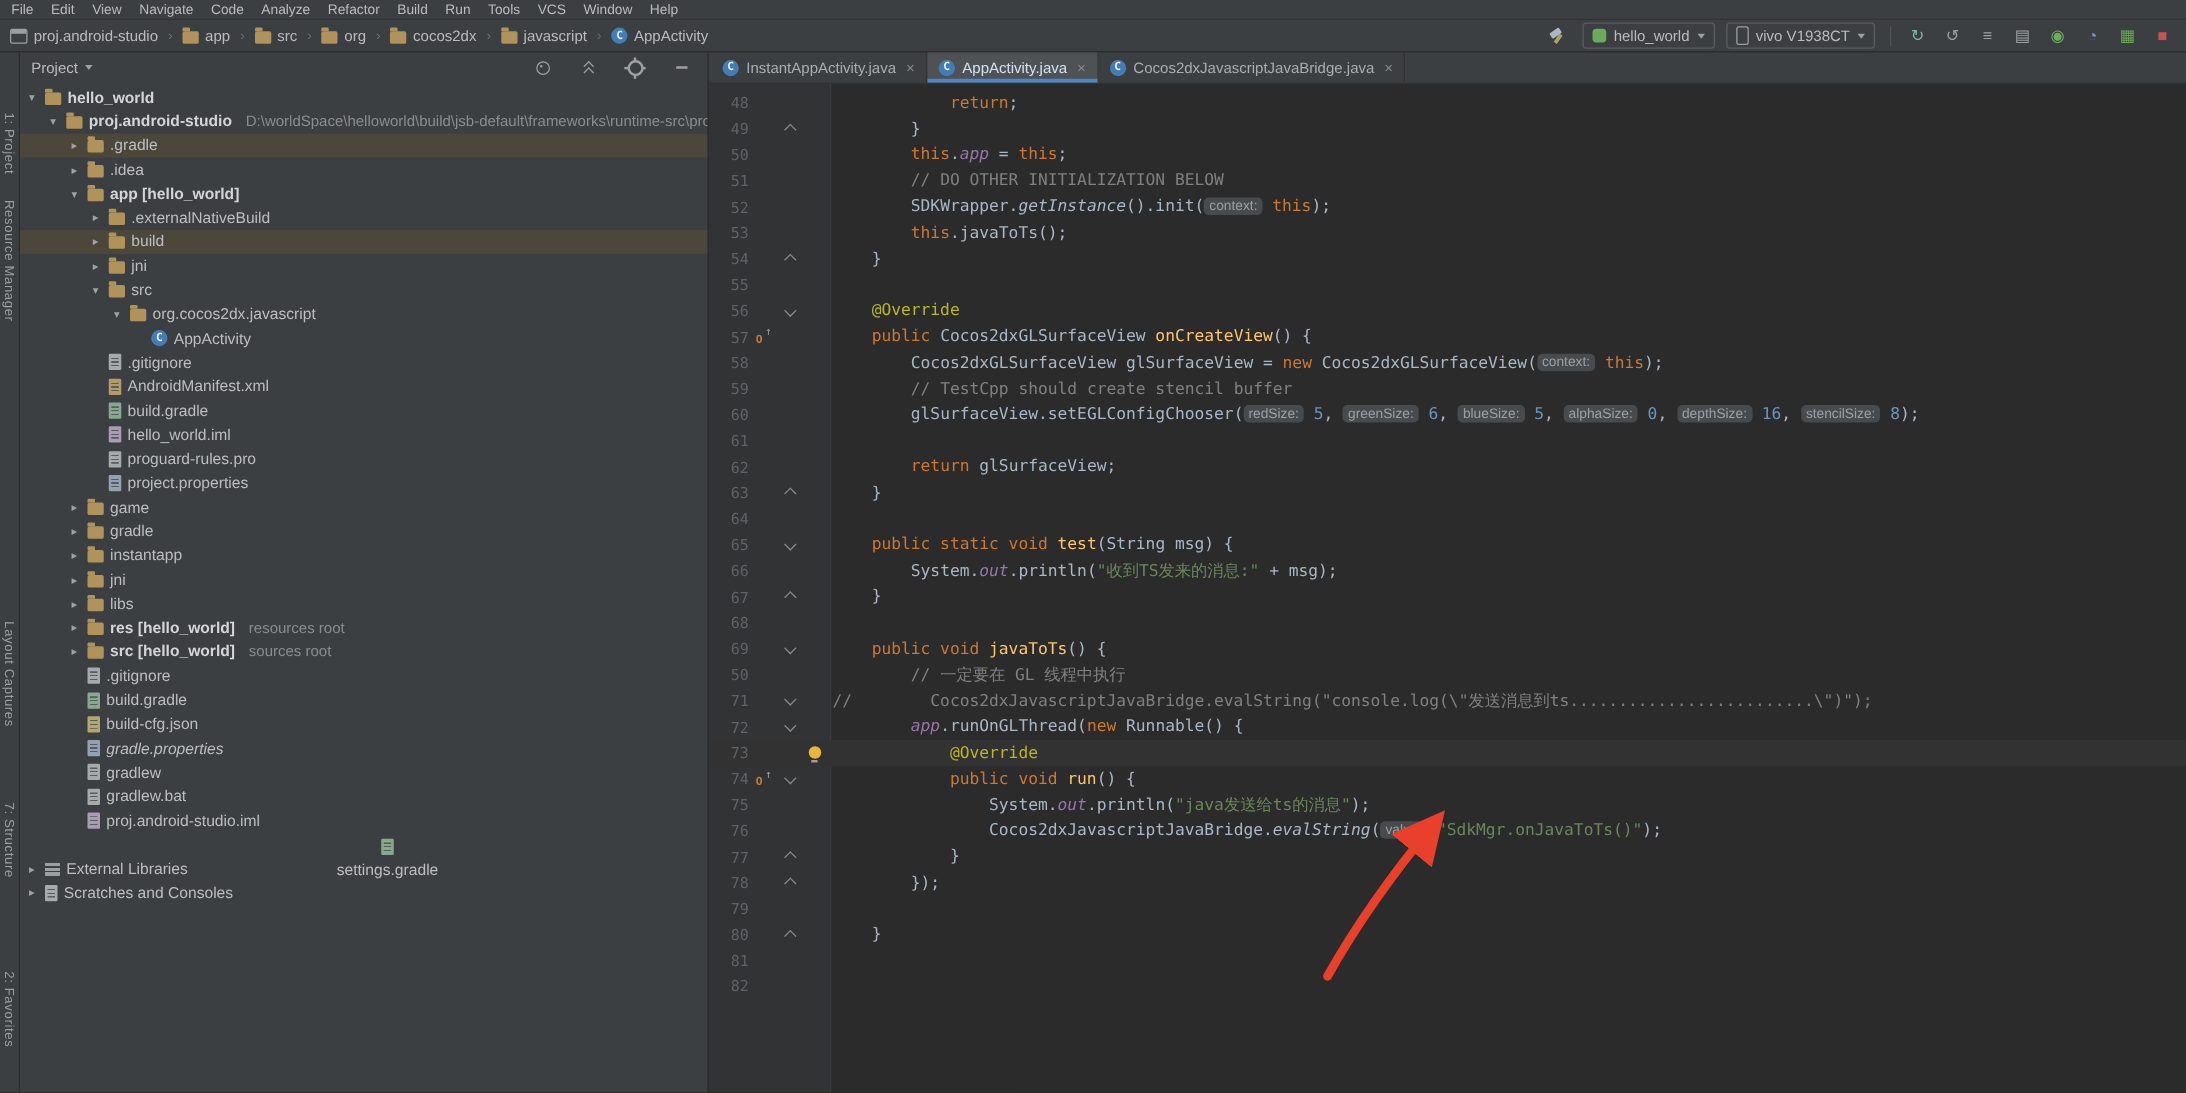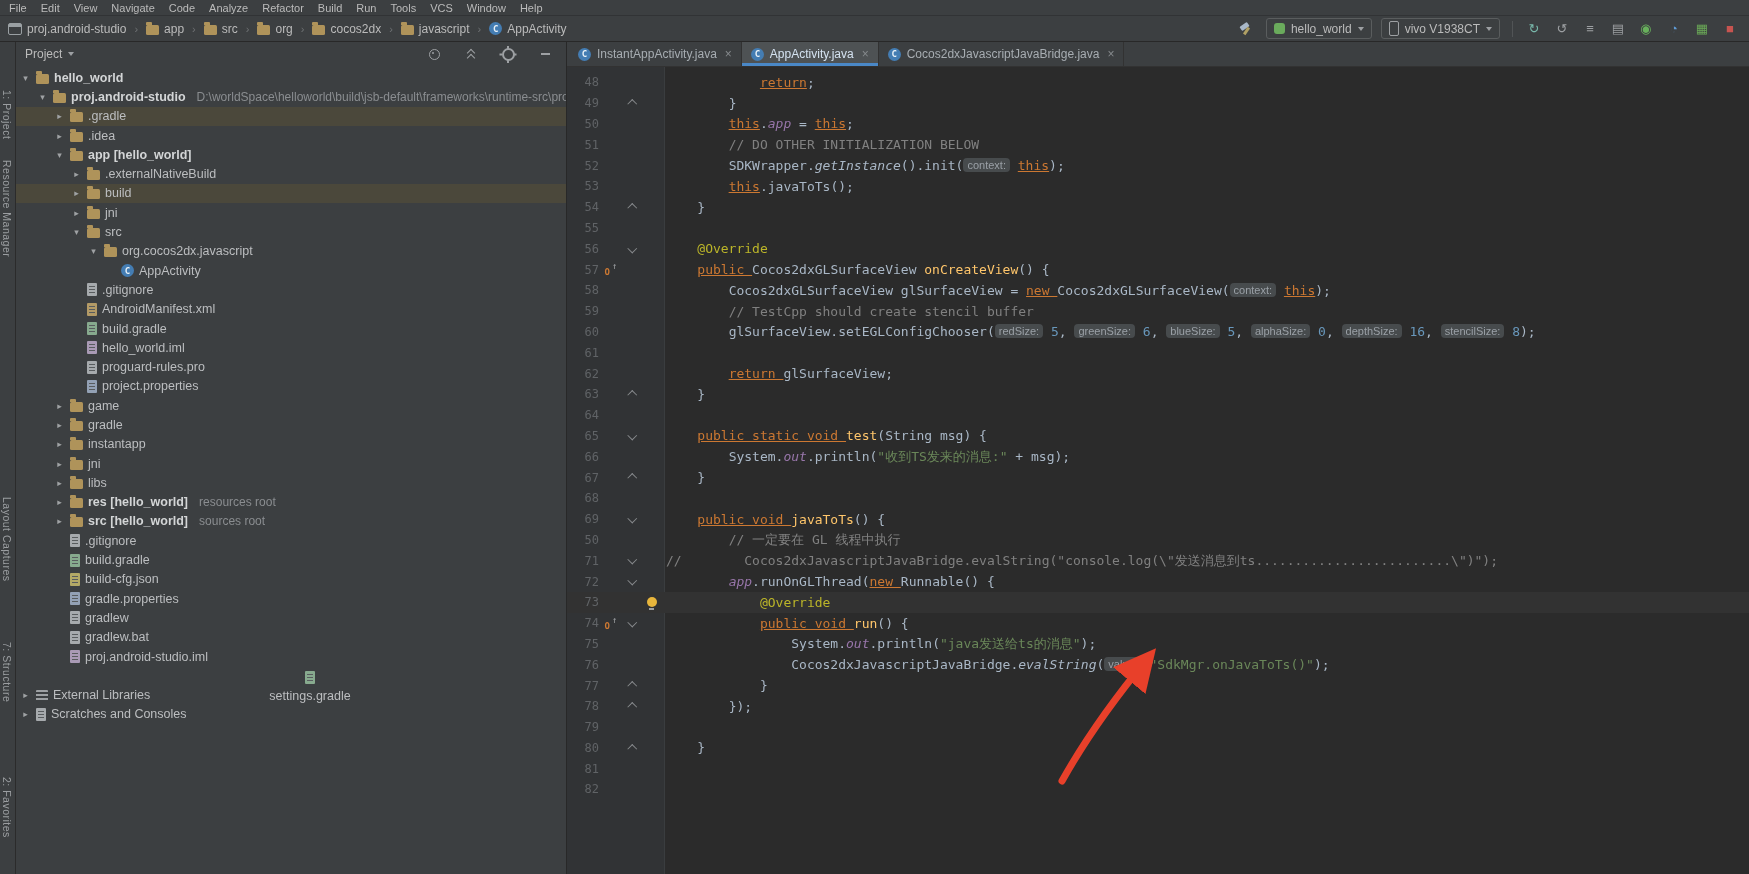--- a/index.html
+++ b/index.html
@@ -111,21 +111,21 @@
                     border-bottom:1.5px solid #888b8d;transform:rotate(-135deg);margin-top:2px;}
 
   .ic-override{position:relative;width:13px;height:13px;}
   .ic-override::before{content:"O";position:absolute;left:0;bottom:-1px;font-size:9px;font-weight:bold;
                        color:#cc7832;font-family:"DejaVu Sans Mono",monospace;}
   .ic-override::after{content:"\2191";position:absolute;right:0;top:-2px;font-size:9px;color:#9da0a3;}
   .ic-bulb{width:10px;height:10px;border-radius:50%;background:#e8b63c;position:relative;}
   .ic-bulb::after{content:"";position:absolute;left:2.5px;bottom:-3px;width:5px;height:2.5px;background:#9da0a3;}
 
   
-  .s-kw{color:#cc7832;text-decoration:underline;}
+  .s-kw{color:#cc7832;}
   .s-pl{color:#a9b7c6;}
   .s-cmt{color:#808080;}
   .s-str{color:#6a8759;}
   .s-num{color:#6897bb;}
   .s-ann{color:#bbb529;}
   .s-decl{color:#ffc66b;}
   .s-fld{color:#9876aa;font-style:italic;}
   .s-stm{color:#a9b7c6;font-style:italic;}
   .inlay{background:#474b4d;color:#9aa0a6;border-radius:4px;padding:0 4px;font-size:11px;
          font-family:"Liberation Sans",sans-serif;display:inline-block;line-height:14px;vertical-align:1px;}
@@ -379,21 +379,21 @@
           <div class="trow" style="padding-left: 38px;">
             <span class="arrow"></span>
             <span class="ico ic-file t-gradle"></span>
             <span class="tlabel">build.gradle</span>
           </div>
           <div class="trow" style="padding-left: 38px;">
             <span class="arrow"></span>
             <span class="ico ic-file t-json"></span>
             <span class="tlabel">build-cfg.json</span>
           </div>
-          <div class="trow" style="padding-left: 38px;">
+          <div class="trow" style="padding-left: 38px; font-style: italic;">
             <span class="arrow"></span>
             <span class="ico ic-file t-props"></span>
             <span class="tlabel">gradle.properties</span>
           </div>
           <div class="trow" style="padding-left: 38px; text-align: center;">
             <span class="arrow"></span>
             <span class="ico ic-file"></span>
             <span class="tlabel">gradlew</span>
           </div>
           <div class="trow" style="padding-left: 38px;">

